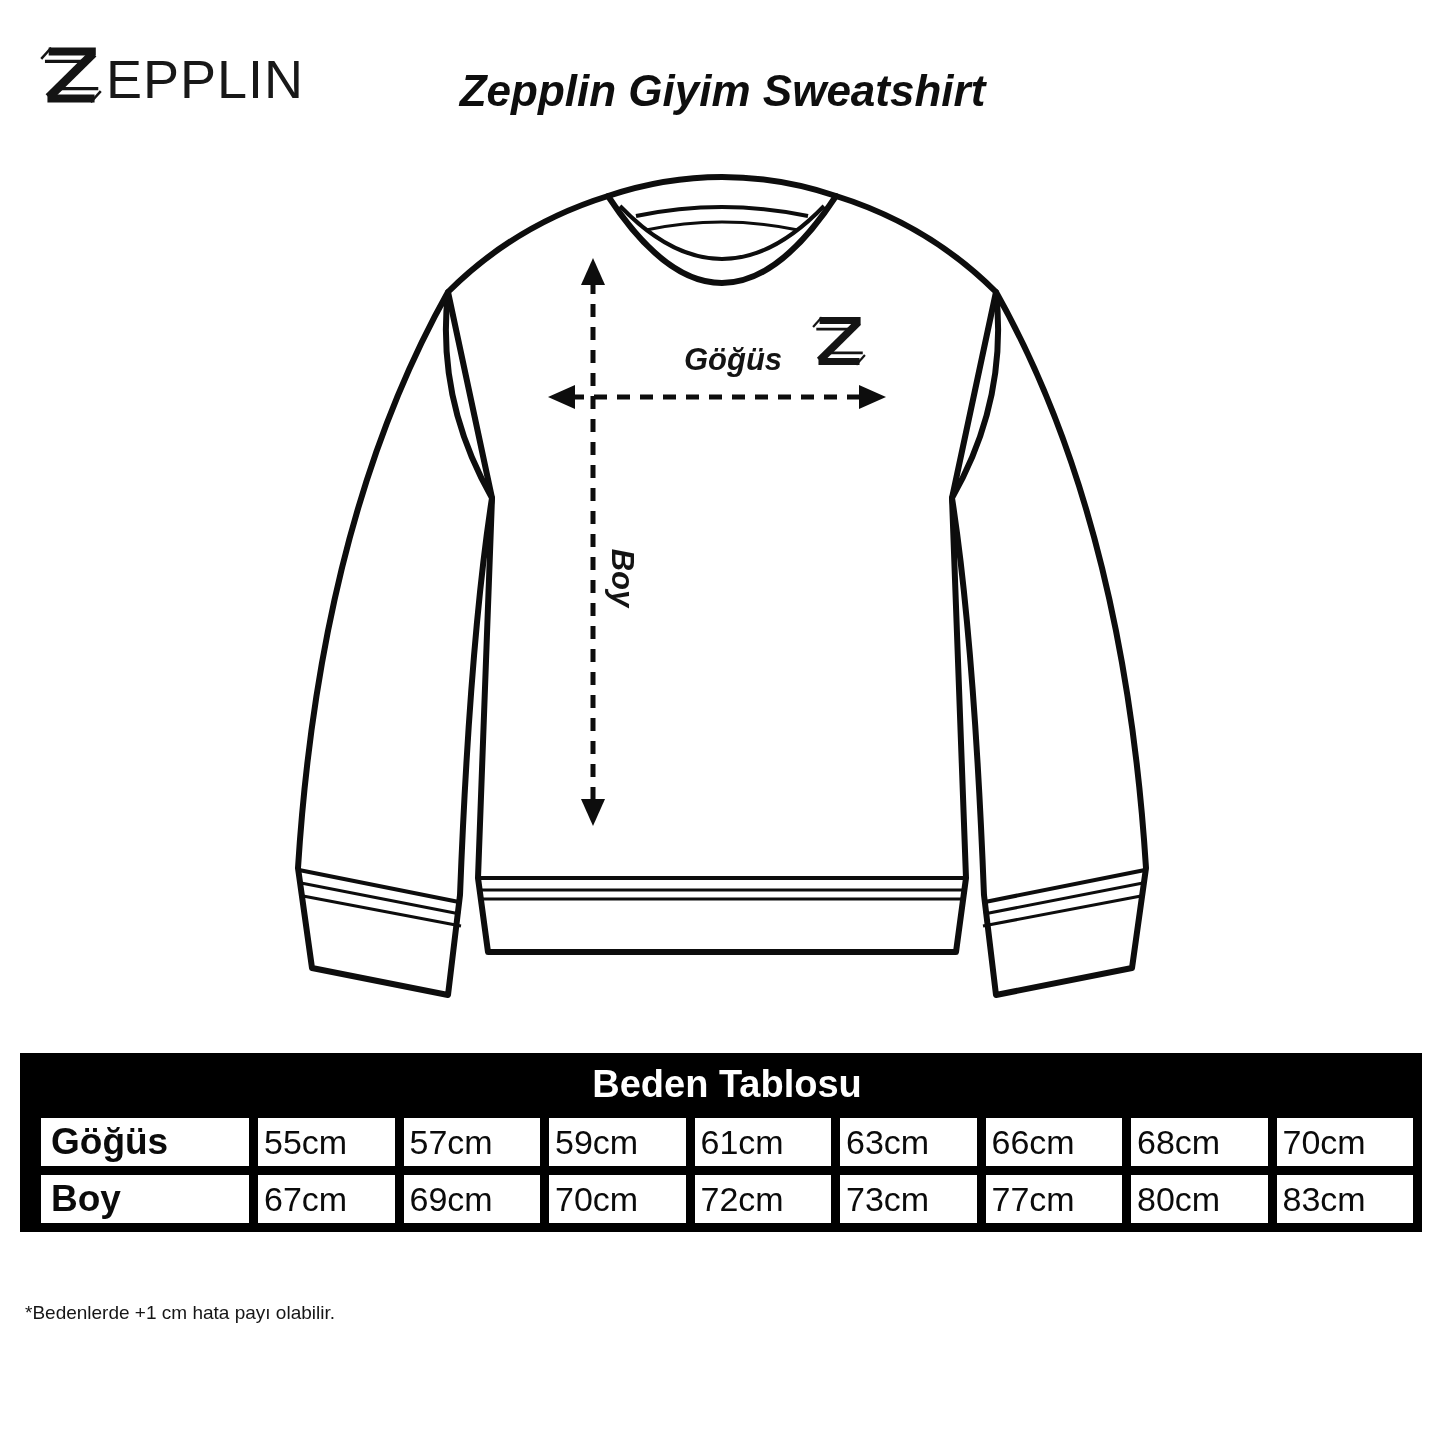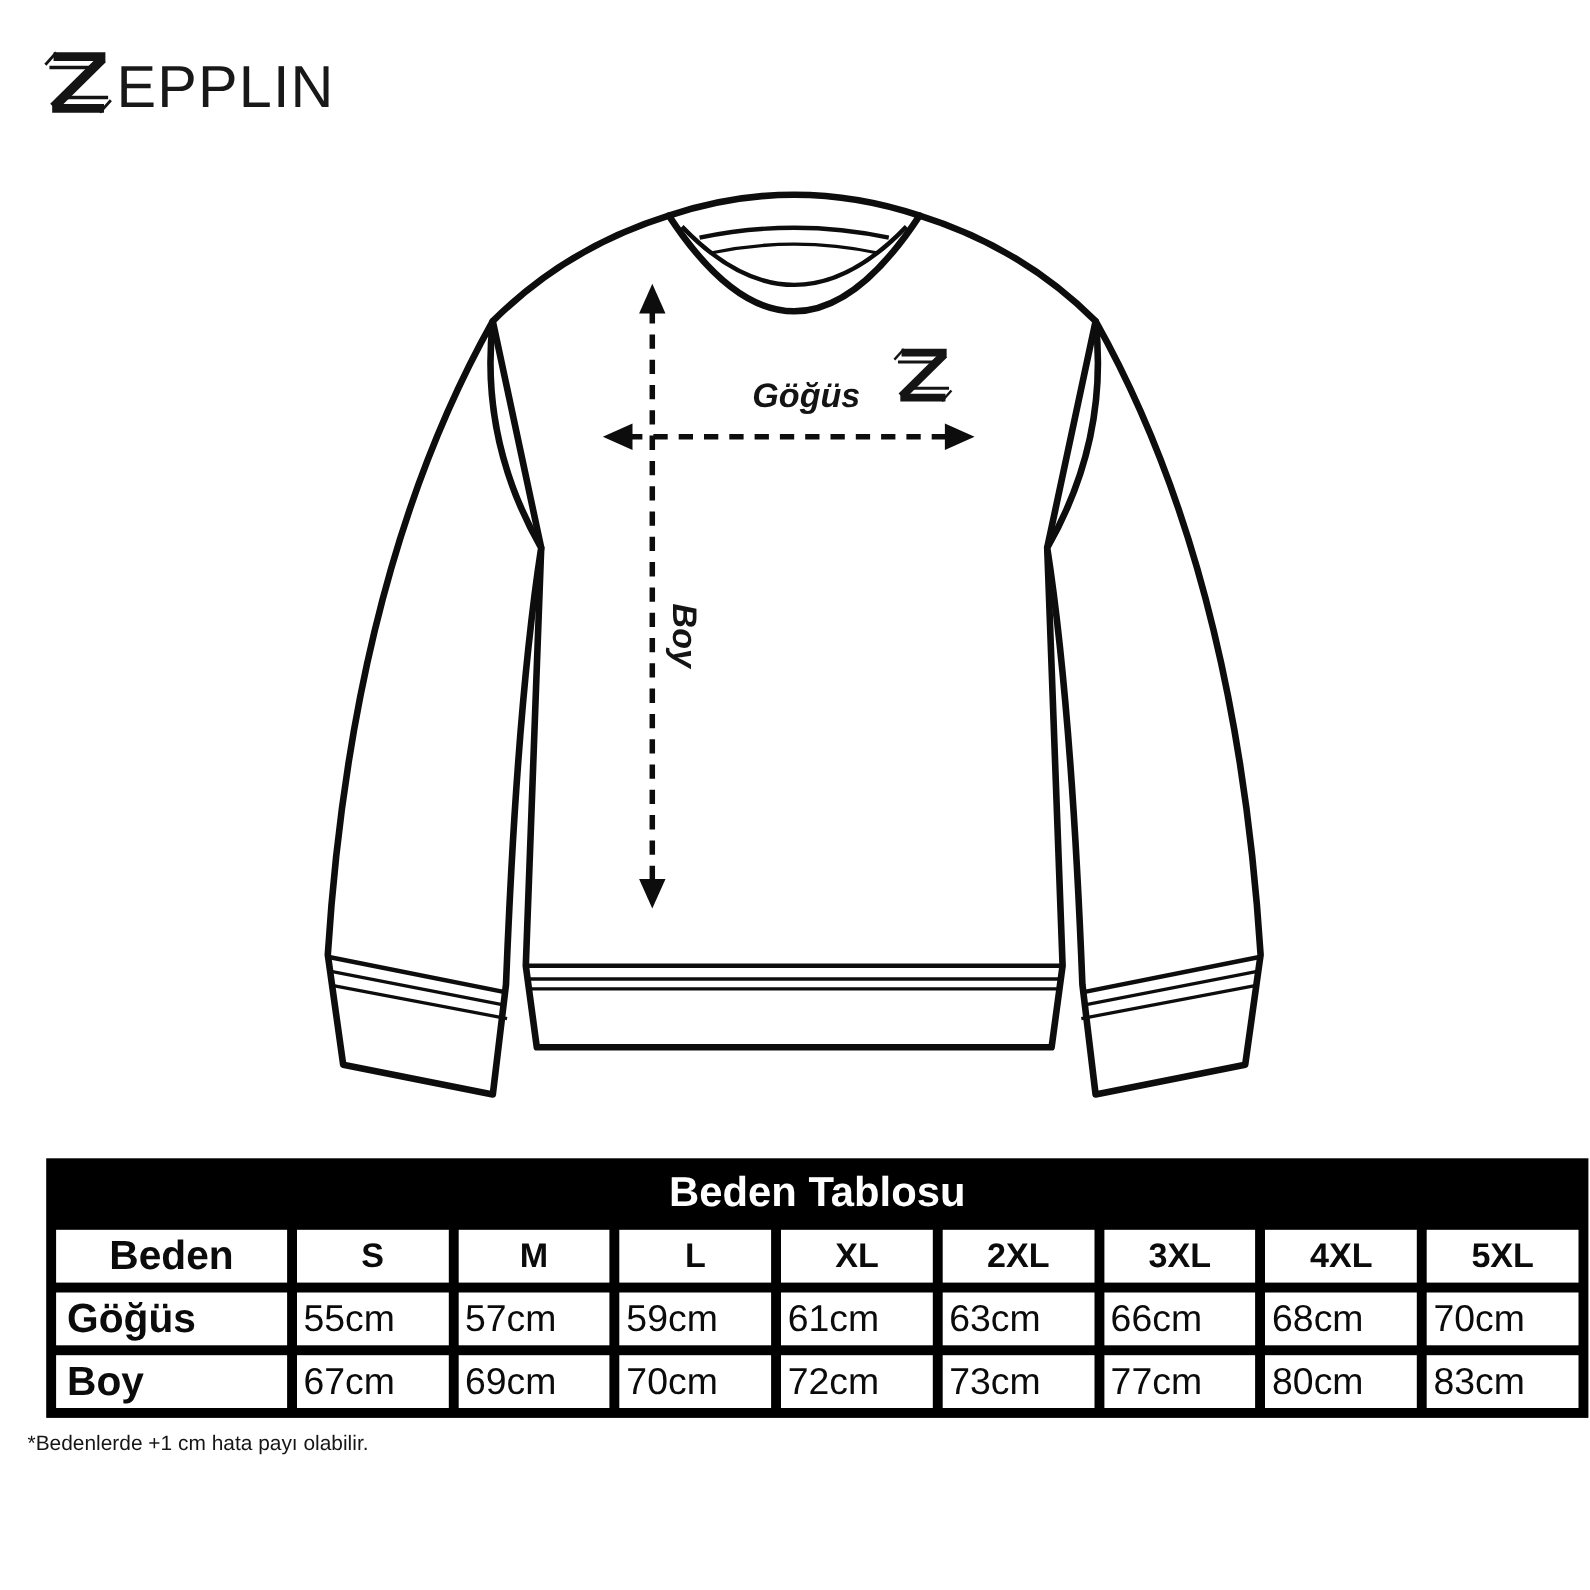--- a/index.html
+++ b/index.html
@@ -21,22 +21,22 @@
   
   svg.drawing { position:absolute; left:0; top:0; width:1445px; height:1445px; }
 
   .dim-label { position:absolute; font-style:italic; font-weight:600; font-size:31px; color:#141414; }
   .label-chest { left:633px; top:342px; width:200px; text-align:center; }
   .label-length { left:572px; top:528px; width:100px; height:100px;
                   display:flex; align-items:center; justify-content:center;
                   transform:rotate(90deg); }
 
   
-  .size-table-wrap { position:absolute; left:42px; top:1053px; width:1402px;
-                     background:#000; padding:8px 0 0 0; }
+  .size-table-wrap { position:absolute; left:20px; top:1053px; width:1402px;
+                     background:#000; padding:8px 0 0 12px; }
   .size-table-title { color:#fff; font-weight:700; font-size:38px; text-align:center;
                       height:48px; line-height:46px; }
   table.size-table { width:100%; border-collapse:separate; border-spacing:9px; table-layout:fixed; }
   table.size-table th, table.size-table td { background:#fff; color:#0b0b0b; height:48px; }
   col.c-label { width:16%; }
   th.h-corner { font-size:37px; font-weight:700; text-align:center; }
   th.h-size { font-size:31px; font-weight:700; text-align:center; }
   th.h-row { font-size:37px; font-weight:700; text-align:left; padding-left:10px; }
   td.v-cell { font-size:34px; font-weight:400; text-align:left; padding-left:6px;margin-left:20px; }
 
@@ -61,20 +61,25 @@
     </defs>
   </svg>
 
   <div class="logo">
     <svg class="z-ic" viewBox="0 0 100 100">
       <use href="#zlogo"></use>
     </svg>
     <div class="brand-word">EPPLIN</div>
   </div>
 
+  <div class="main-title">
+    <span class="t-prefix">Zepplin Giyim</span>
+    <span> </span>
+    <span class="t-product">Sweatshirt</span>
+  </div>
 
   <svg class="drawing" viewBox="0 0 1445 1445">
     <g fill="#ffffff" stroke="#0d0d0d" stroke-width="6" stroke-linejoin="round">
 
       <path d="M 608,196 Q 515,225 448,292 L 492,498 L 478,878 L 488,952 L 956,952 L 966,878 L 952,498 L 996,292 Q 929,225 836,196 Q 722,240 608,196 Z"></path>
 
       <path d="M 448,292 Q 320,520 298,868 L 312,968 L 448,995 L 460,895 Q 470,640 492,498 Q 436,400 448,292 Z"></path>
 
       <path d="M 996,292 Q 1124,520 1146,868 L 1132,968 L 996,995 L 984,895 Q 974,640 952,498 Q 1008,400 996,292 Z"></path>
 
@@ -126,31 +131,20 @@
           <col>
           <col>
           <col>
           <col>
           <col>
           <col>
           <col>
           <col>
       </colgroup>
       <tbody>
-          <tr>
-        <th class="h-corner">Beden</th>
-        <th class="h-size">S</th>
-        <th class="h-size">M</th>
-        <th class="h-size">L</th>
-        <th class="h-size">XL</th>
-        <th class="h-size">2XL</th>
-        <th class="h-size">3XL</th>
-        <th class="h-size">4XL</th>
-        <th class="h-size">5XL</th>
-      </tr>
       <tr>
         <th class="h-row">Göğüs</th>
         <td class="v-cell">55cm</td>
         <td class="v-cell">57cm</td>
         <td class="v-cell">59cm</td>
         <td class="v-cell">61cm</td>
         <td class="v-cell">63cm</td>
         <td class="v-cell">66cm</td>
         <td class="v-cell">68cm</td>
         <td class="v-cell">70cm</td>

